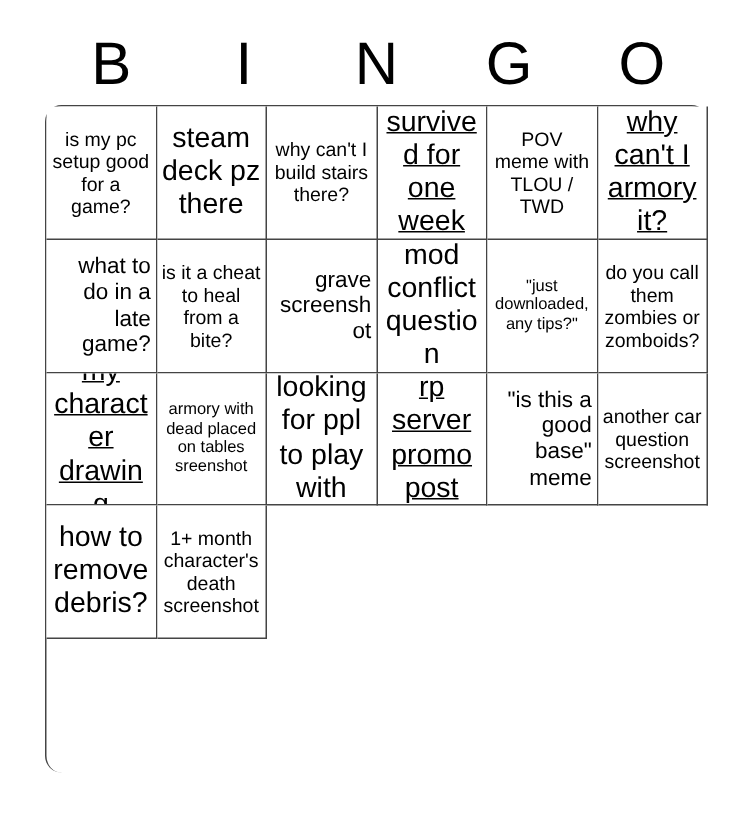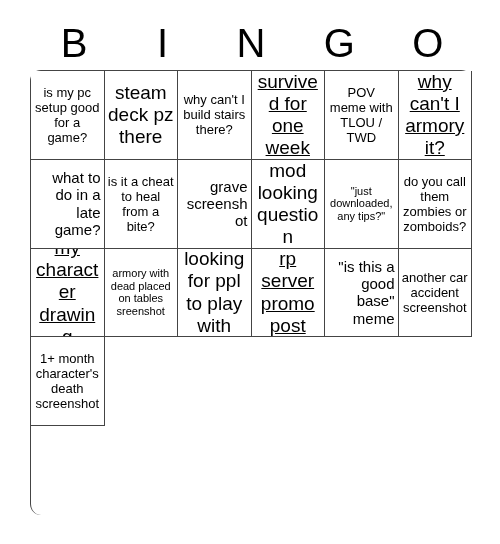--- a/index.html
+++ b/index.html
@@ -119,21 +119,21 @@
       <span class="cell-text fs-md">what to do in a late game?</span>
     </div>
     <div class="bingo-cell">
       <span class="cell-text fs-sm">is it a cheat to heal from a bite?</span>
     </div>
 
     <div class="bingo-cell">
       <span class="cell-text fs-md">grave screenshot</span>
     </div>
     <div class="bingo-cell">
-      <span class="cell-text fs-xl">mod looking question</span>
+      <span class="cell-text fs-xl">mod conflict question</span>
     </div>
     <div class="bingo-cell">
       <span class="cell-text fs-xs">"just downloaded, any tips?"</span>
     </div>
     <div class="bingo-cell">
       <span class="cell-text fs-sm">do you call them zombies or zomboids?</span>
     </div>
 
     <div class="bingo-cell">
       <span class="cell-text fs-lg">my character drawing</span>
@@ -145,20 +145,23 @@
       <span class="cell-text fs-xl">looking for ppl to play with</span>
     </div>
 
     <div class="bingo-cell">
       <span class="cell-text fs-lg">rp server promo post</span>
     </div>
     <div class="bingo-cell">
       <span class="cell-text fs-md">"is this a good base" meme</span>
     </div>
     <div class="bingo-cell">
-      <span class="cell-text fs-sm">another car accident screenshot</span>
+      <span class="cell-text fs-sm">another car question screenshot</span>
+    </div>
+    <div class="bingo-cell">
+      <span class="cell-text fs-xl">how to remove debris?</span>
     </div>
     <div class="bingo-cell">
       <span class="cell-text fs-sm">1+ month character's death screenshot</span>
     </div>
 
   </div>
 </div>
 
 </body></html>

